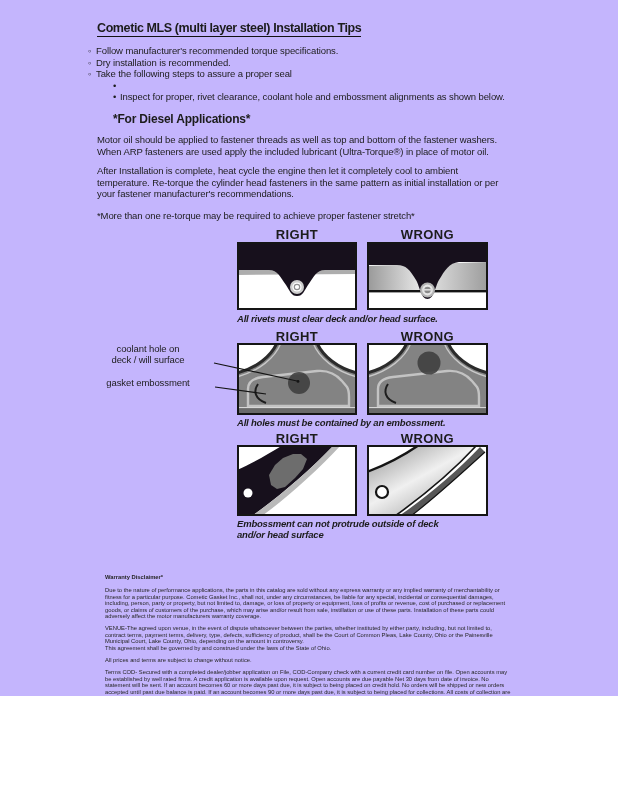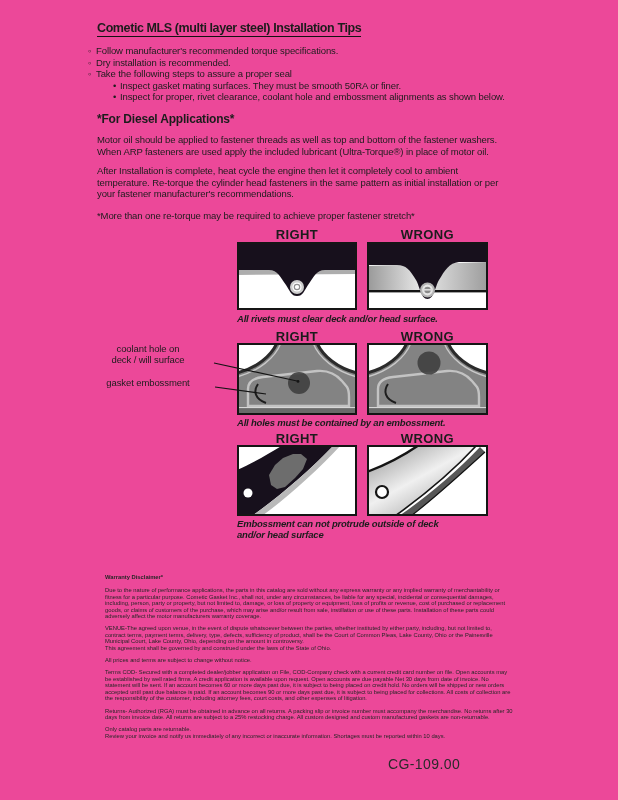--- a/index.html
+++ b/index.html
@@ -1,34 +1,34 @@
 <!DOCTYPE html>
 <html><head>
 <meta charset="utf-8">
 <style>
   html,body{margin:0;padding:0;background:#ffffff;}
   .page{
-    position:relative;width:618px;height:800px;background:#ec4899;
+    position:relative;width:618px;height:696px;background:#c4b5fd;
     font-family:"Liberation Sans", sans-serif;color:#1c1c1c;overflow:hidden;
   }
   
   .title{
     position:absolute;left:97px;top:21px;
     font-size:12.5px;font-weight:bold;letter-spacing:-0.4px;
     border-bottom:1.6px solid #111;padding-bottom:1px;white-space:nowrap;
   }
   
   .bullets{position:absolute;left:88px;top:45px;width:430px;font-size:9.5px;line-height:11.6px;letter-spacing:-0.1px;}
   .b-row{display:flex;}
   .b-row.sub{padding-left:25px;}
   .b-marker{width:8px;flex:none;}
   .b-row.sub .b-marker{width:7px;}
   
   .diesel{position:absolute;left:97px;top:114px;width:420px;font-size:9.5px;line-height:11.4px;letter-spacing:-0.1px;}
-  .diesel .hd{font-size:12px;font-weight:bold;letter-spacing:-0.2px;margin:0 0 9px 0;}
+  .diesel .hd{font-size:12px;font-weight:bold;letter-spacing:-0.2px;margin:0 0 9px 16px;}
   .diesel p{margin:0 16px 8px 0;}
   .diesel p.note{margin:11px 0 0 0;}
   
   .figs{position:absolute;left:0;top:0;width:618px;height:800px;}
   .fig-h{position:absolute;text-align:center;font-size:13px;font-weight:bold;letter-spacing:0.4px;}
   .fig-box{position:absolute;font-size:0;line-height:0;}
   .fig-cap{position:absolute;left:237px;font-size:9.5px;font-weight:bold;letter-spacing:-0.2px;line-height:11px;font-style:italic;}
   .fig-label{position:absolute;text-align:center;font-size:9.5px;line-height:11px;letter-spacing:-0.1px;}
   .leaders{position:absolute;left:80px;top:340px;pointer-events:none;}
   
@@ -54,21 +54,20 @@
     <div class="b-row">
       <span class="b-marker">◦</span>
       <span>Dry installation is recommended.</span>
     </div>
     <div class="b-row">
       <span class="b-marker">◦</span>
       <span>Take the following steps to assure a proper seal</span>
     </div>
     <div class="b-row sub">
       <span class="b-marker">•</span>
-      <span>Inspect gasket mating surfaces.  They must be smooth 50RA or finer.</span>
     </div>
     <div class="b-row sub">
       <span class="b-marker">•</span>
       <span>Inspect for proper, rivet clearance, coolant hole and embossment alignments as shown below.</span>
     </div>
   </div>
 
   <div class="diesel">
     <div class="hd">*For Diesel Applications*</div>
     <p>Motor oil should be applied to fastener threads as well as top and bottom of the fastener washers. When ARP fasteners are used apply the included lubricant (Ultra-Torque®) in place of motor oil.</p>

